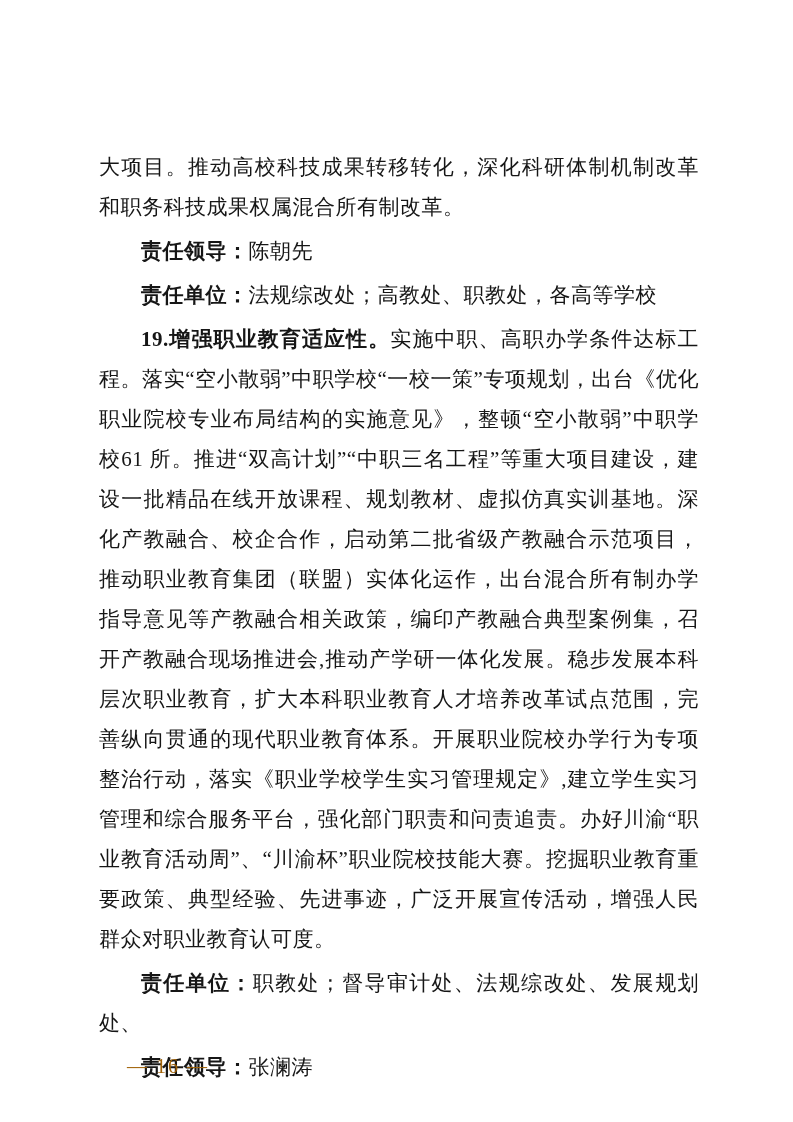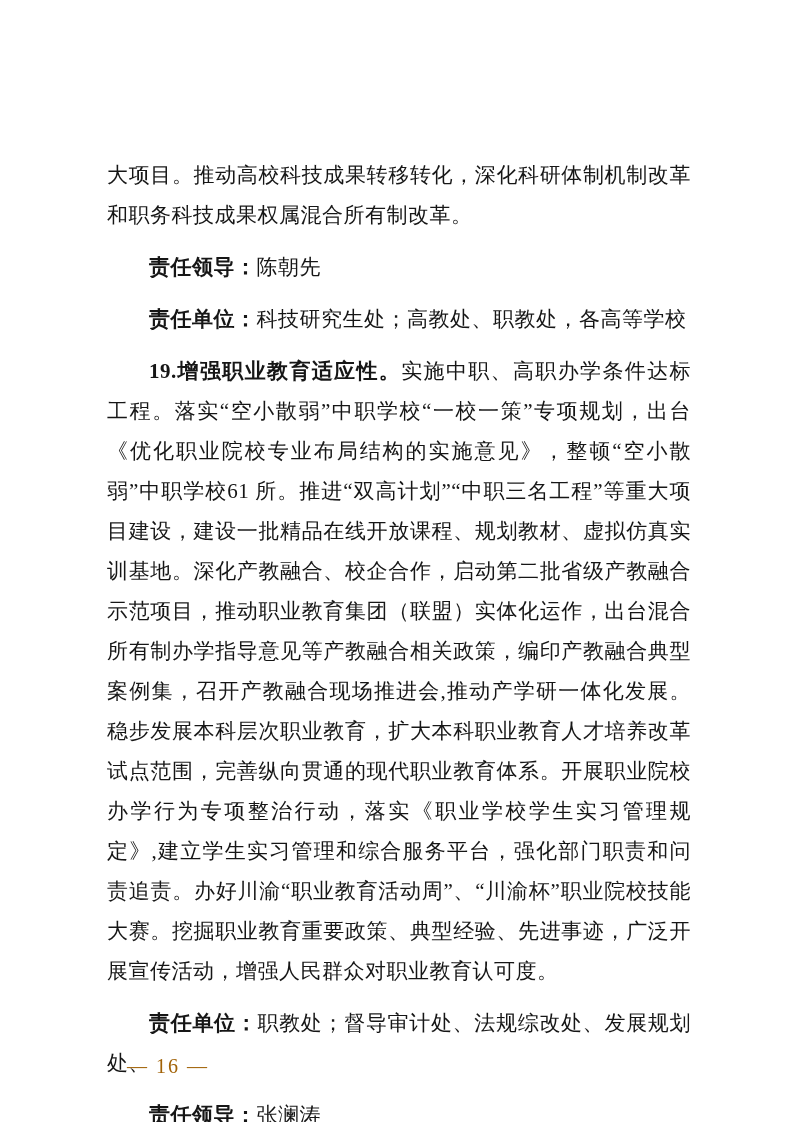--- a/index.html
+++ b/index.html
@@ -21,21 +21,21 @@
     left: 95px;
     top: 143px;
     width: 608px;
     font-size: 21px;
     line-height: 40px;
     letter-spacing: 0.5px;
     text-align: justify;
     text-justify: inter-ideograph;
   }
   .content p {
-    margin: 12px;
+    margin: 4px;
     padding: 0;
   }
   .indent {
     text-indent: 2em;
   }
   .bold-label {
     font-weight: bold;
   }
   .lead-bold {
     font-weight: bold;
@@ -55,21 +55,21 @@
 <body>
 
 <div class="page">
 
   <div class="content">
 
     <p><span>大项目。推动高校科技成果转移转化，深化科研体制机制改革和职务科技成果权属混合所有制改革。</span></p>
 
     <p class="indent"><span class="bold-label">责任领导：</span><span>陈朝先</span></p>
 
-    <p class="indent"><span class="bold-label">责任单位：</span><span>科技研究生处；高教处、职教处，各高等学校</span></p>
+    <p class="indent"><span class="bold-label">责任单位：</span><span>法规综改处；高教处、职教处，各高等学校</span></p>
 
     <p class="indent"><span class="lead-bold">19.增强职业教育适应性。</span><span>实施中职、高职办学条件达标工程。落实“空小散弱”中职学校“一校一策”专项规划，出台《优化职业院校专业布局结构的实施意见》，整顿“空小散弱”中职学校61 所。推进“双高计划”“中职三名工程”等重大项目建设，建设一批精品在线开放课程、规划教材、虚拟仿真实训基地。深化产教融合、校企合作，启动第二批省级产教融合示范项目，推动职业教育集团（联盟）实体化运作，出台混合所有制办学指导意见等产教融合相关政策，编印产教融合典型案例集，召开产教融合现场推进会,推动产学研一体化发展。稳步发展本科层次职业教育，扩大本科职业教育人才培养改革试点范围，完善纵向贯通的现代职业教育体系。开展职业院校办学行为专项整治行动，落实《职业学校学生实习管理规定》,建立学生实习管理和综合服务平台，强化部门职责和问责追责。办好川渝“职业教育活动周”、“川渝杯”职业院校技能大赛。挖掘职业教育重要政策、典型经验、先进事迹，广泛开展宣传活动，增强人民群众对职业教育认可度。</span></p>
 
     <p class="indent"><span class="bold-label">责任单位：</span><span>职教处；督导审计处、法规综改处、发展规划处、</span></p>
 
     <p class="indent"><span class="bold-label">责任领导：</span><span>张澜涛</span></p>
 
   </div>
 
   <div class="footer">— 16 —</div>

